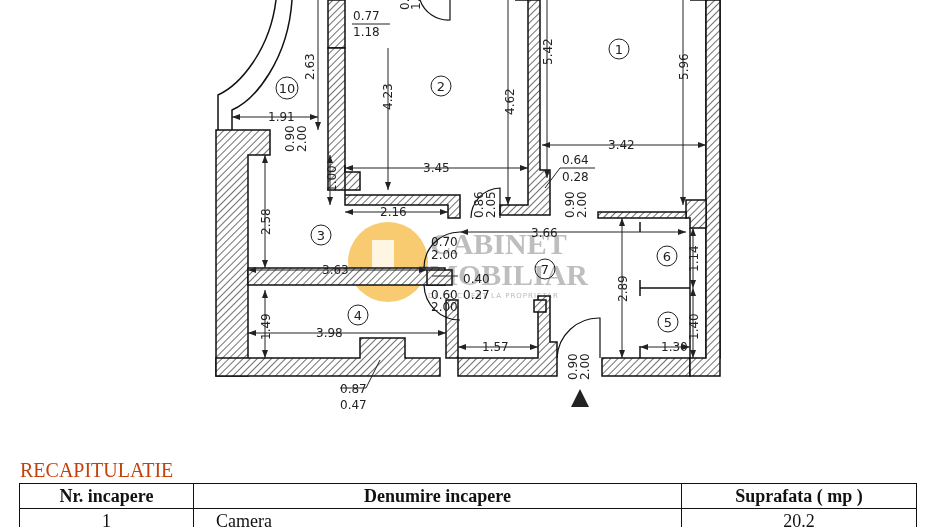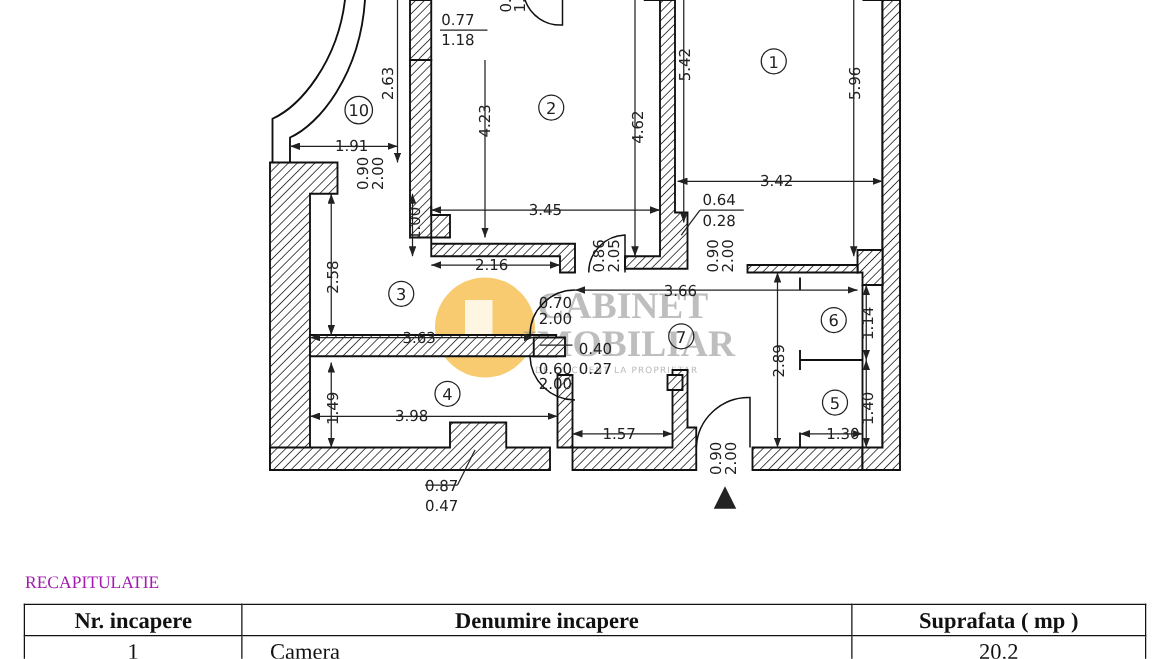--- a/index.html
+++ b/index.html
@@ -2,21 +2,21 @@
 <html><head>
 <meta charset="utf-8">
 <style>
   html, body { margin: 0; padding: 0; background: #ffffff; }
   body { width: 938px; height: 527px; overflow: hidden; position: relative; font-family: "DejaVu Sans", sans-serif; }
   #plan { position: absolute; left: 0; top: 0; }
   .dim { font-family: "DejaVu Sans", sans-serif; font-size: 12px; fill: #222; }
   .room-num { font-family: "DejaVu Sans", sans-serif; font-size: 13px; fill: #222; }
   .wm-big { font-family: "Liberation Serif", serif; font-size: 30px; fill: #8a8a8a; opacity: 0.55; font-weight: bold; }
   .wm-small { font-family: "DejaVu Sans", sans-serif; font-size: 7px; fill: #8a8a8a; opacity: 0.6; letter-spacing: 1px; }
-  #recap-title { position: absolute; left: 20px; top: 459px; font-family: "Liberation Serif", serif; font-size: 14px; color: #a21caf; }
+  #recap-title { position: absolute; left: 20px; top: 459px; font-family: "Liberation Serif", serif; font-size: 20px; color: #c2410c; }
   #recap-table { position: absolute; left: 19px; top: 483px; width: 898px; border-collapse: collapse; font-family: "Liberation Serif", serif; }
   #recap-table th, #recap-table td { border: 1.5px solid #111; padding: 0 6px; height: 24px; font-size: 18px; color: #111; }
   #recap-table th { font-weight: bold; }
   #recap-table td.c { text-align: center; }
   #recap-table td.l { text-align: left; padding-left: 22px; }
 </style>
 </head>
 <body>
 
 <svg id="plan" width="938" height="450" viewBox="0 0 938 450" xmlns="http://www.w3.org/2000/svg">

